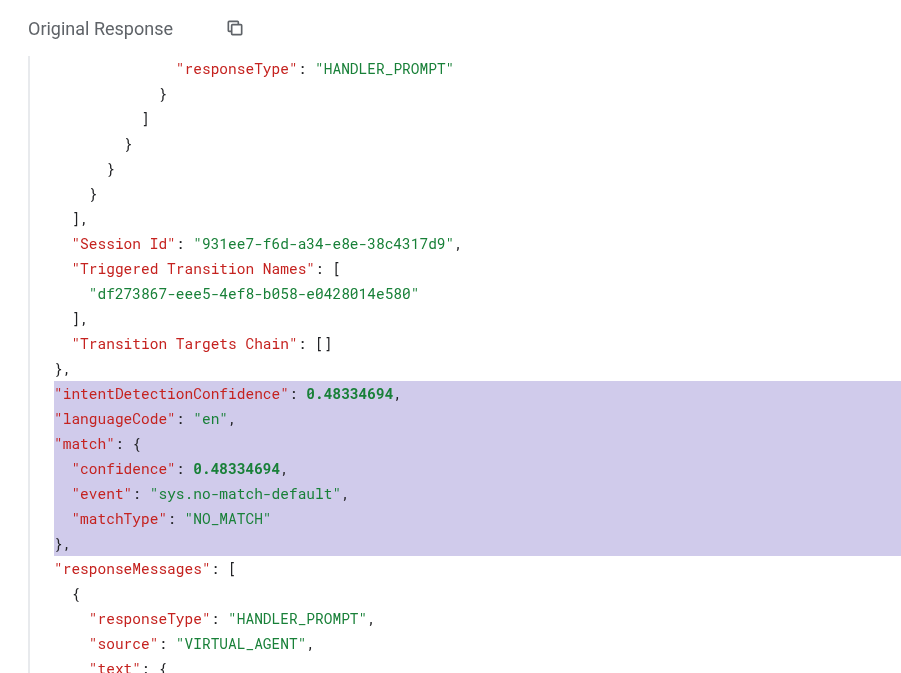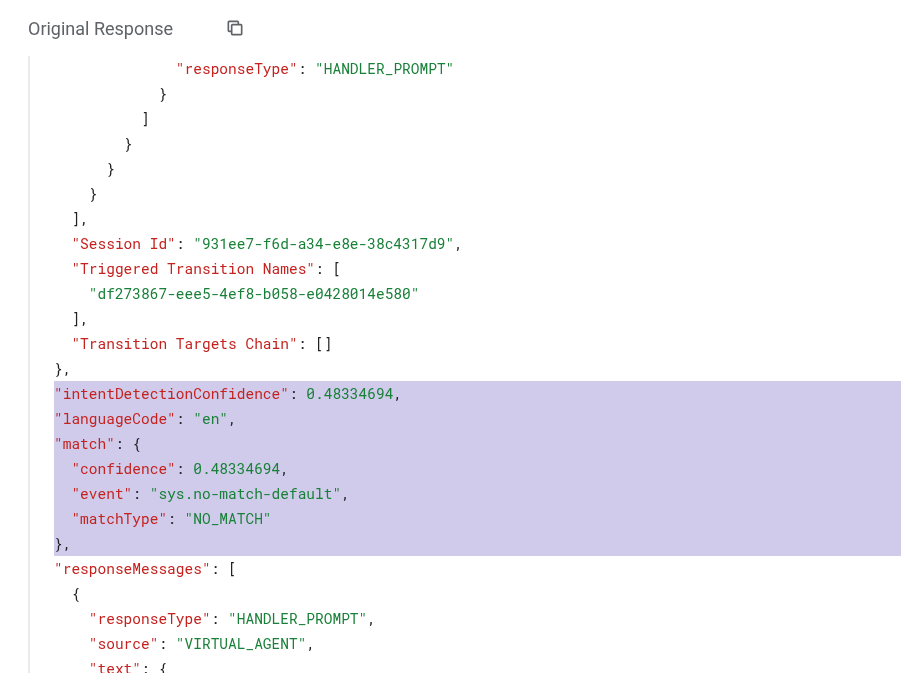--- a/index.html
+++ b/index.html
@@ -48,21 +48,21 @@
     }
     .line {
       white-space: pre;
       padding-left: 0;
     }
     .highlighted {
       background-color: #d0cbeb;
     }
     .key { color: #c5221f; }
     .string-val { color: #188038; }
-    .number { color: #188038; }
+    .number { color: #188038; font-weight: bold; }
     .punct { color: #202124; }
   </style>
 </head>
 <body>
 
 <div class="header">
   <span class="header-title">Original Response</span>
   <button class="copy-btn">
     <svg viewBox="0 0 24 24" fill="none" stroke="currentColor" stroke-width="2">
       <rect x="8" y="8" width="12" height="12" rx="1"></rect>

